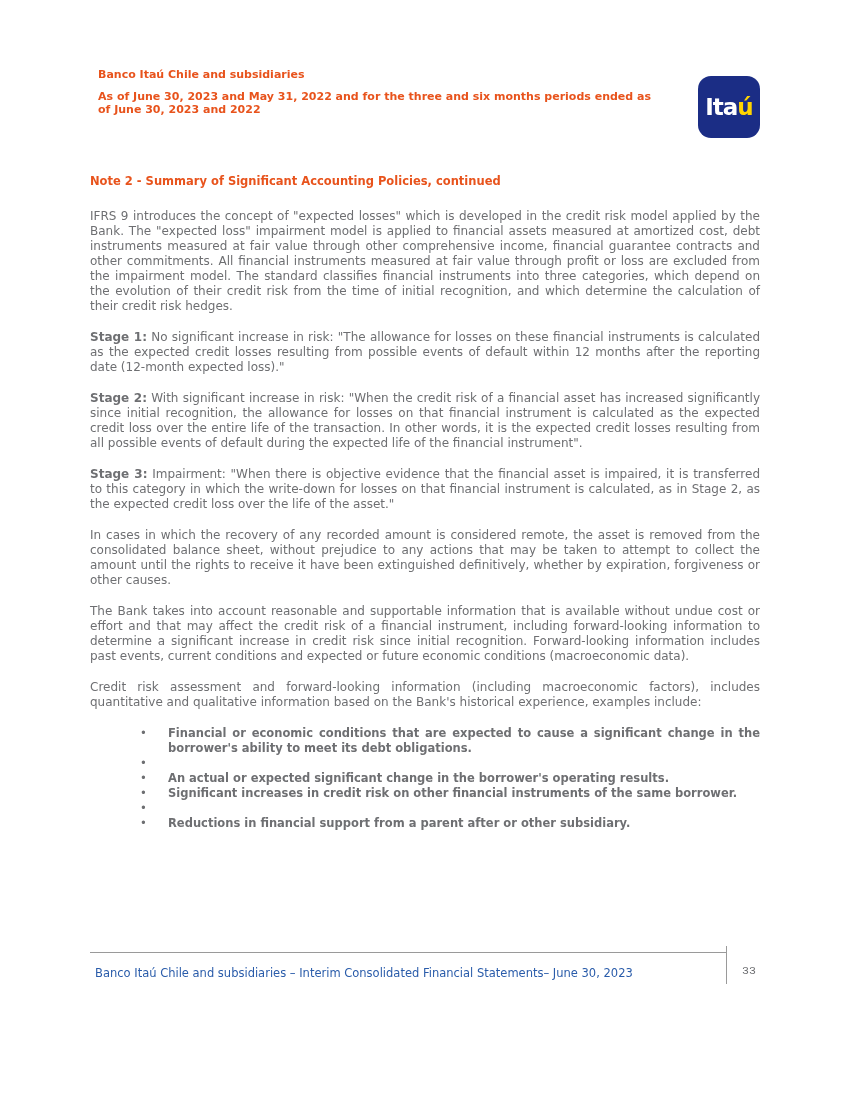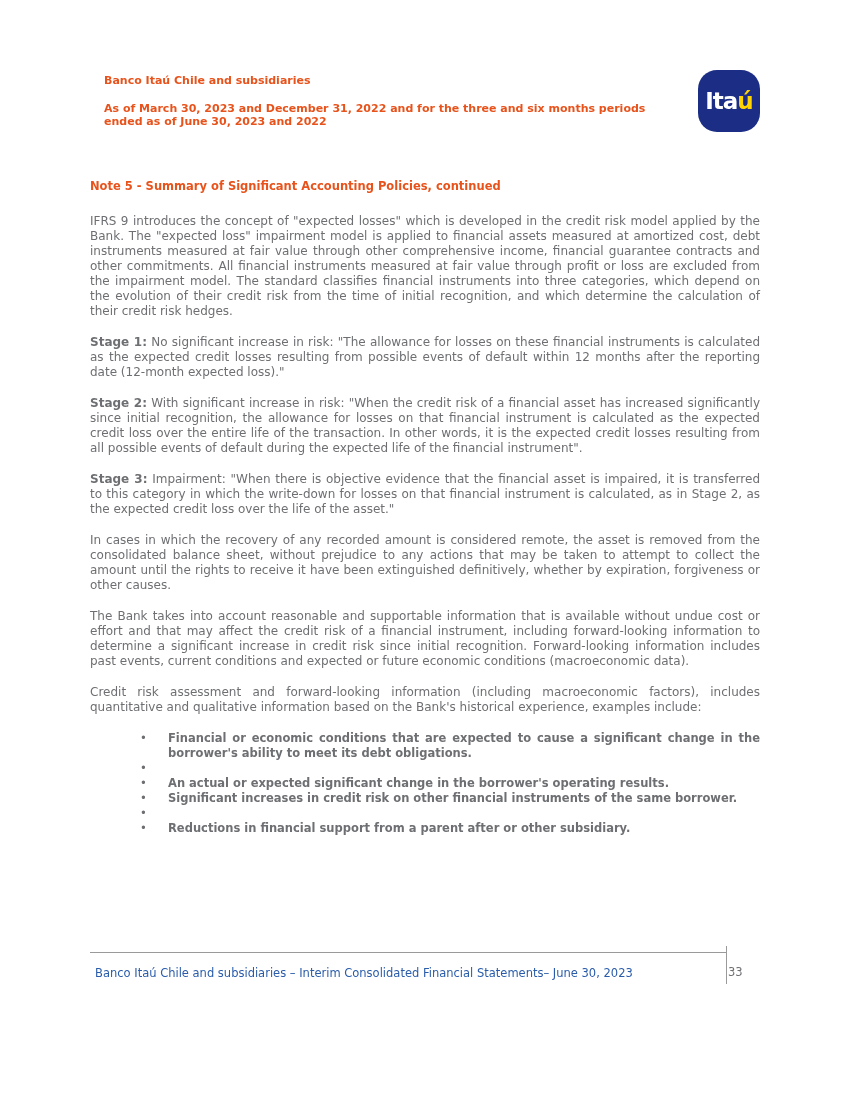--- a/index.html
+++ b/index.html
@@ -23,35 +23,35 @@
   
   .doc-header {
     display: flex;
     justify-content: space-between;
     align-items: flex-start;
   }
   .header-text {
     width: 585px;
   }
   .header-text p {
-    margin: 14px;
+    margin: 8px;
     color: var(--brand_orange, #E8531C);
     font-size: 11px;
     font-weight: bold;
     line-height: 13.5px;
   }
   .logo {
     width: 62px;
     height: 62px;
     background: var(--logo_blue, #1B2D85);
-    border-radius: 19px;
+    border-radius: 13px;
     display: flex;
     align-items: center;
     justify-content: center;
-    margin-top: 10px;
+    margin-top: 16px;
   }
   .logo-main {
     color: #ffffff;
     font-size: 23px;
     font-weight: bold;
     letter-spacing: -1px;
   }
   .logo-accent {
     color: var(--logo_yellow, #FFD400);
     font-size: 23px;
@@ -114,46 +114,47 @@
     padding: 9px 0 0 5px;
   }
   .footer-text {
     color: var(--footer_blue, #2A5CAA);
     font-size: 11.5px;
   }
   .page-number-box {
     border-left: 1px solid var(--rule_gray, #9A9A9A);
     height: 38px;
     box-sizing: border-box;
-    padding: 15px 0 0 1px;
+    padding: 15px 0 0 15px;
     width: 34px;
+    font-family: Liberation Mono, monospace;
   }
   .page-number {
     color: var(--body_gray, #6E6F72);
     font-size: 11.5px;
   }
 </style>
 </head>
 <body>
 
 <div class="page">
   <div class="content">
 
     <header class="doc-header">
       <div class="header-text">
         <p>Banco Itaú Chile and subsidiaries</p>
-        <p>As of March 30, 2023 and December 31, 2022 and for the three and six months periods ended as of June 30, 2023 and 2022</p>
+        <p>As of June 30, 2023 and May 31, 2022 and for the three and six months periods ended as of June 30, 2023 and 2022</p>
       </div>
       <div class="logo">
         <span class="logo-main">Ita</span>
           <span class="logo-accent">ú</span>
       </div>
     </header>
 
-    <h1 class="note-heading">Note 5 - Summary of Significant Accounting Policies, continued</h1>
+    <h1 class="note-heading">Note 2 - Summary of Significant Accounting Policies, continued</h1>
 
     <p class="body-para">IFRS 9 introduces the concept of "expected losses" which is developed in the credit risk model applied by the Bank. The "expected loss" impairment model is applied to financial assets measured at amortized cost, debt instruments measured at fair value through other comprehensive income, financial guarantee contracts and other commitments. All financial instruments measured at fair value through profit or loss are excluded from the impairment model. The standard classifies financial instruments into three categories, which depend on the evolution of their credit risk from the time of initial recognition, and which determine the calculation of their credit risk hedges.</p>
 
     <p class="body-para"><strong class="stage-label">Stage 1:</strong> <span>No significant increase in risk: "The allowance for losses on these financial instruments is calculated as the expected credit losses resulting from possible events of default within 12 months after the reporting date (12-month expected loss)."</span></p>
 
     <p class="body-para"><strong class="stage-label">Stage 2:</strong> <span>With significant increase in risk: "When the credit risk of a financial asset has increased significantly since initial recognition, the allowance for losses on that financial instrument is calculated as the expected credit loss over the entire life of the transaction. In other words, it is the expected credit losses resulting from all possible events of default during the expected life of the financial instrument".</span></p>
 
     <p class="body-para"><strong class="stage-label">Stage 3:</strong> <span>Impairment: "When there is objective evidence that the financial asset is impaired, it is transferred to this category in which the write-down for losses on that financial instrument is calculated, as in Stage 2, as the expected credit loss over the life of the asset."</span></p>
 
     <p class="body-para">In cases in which the recovery of any recorded amount is considered remote, the asset is removed from the consolidated balance sheet, without prejudice to any actions that may be taken to attempt to collect the amount until the rights to receive it have been extinguished definitively, whether by expiration, forgiveness or other causes.</p>

